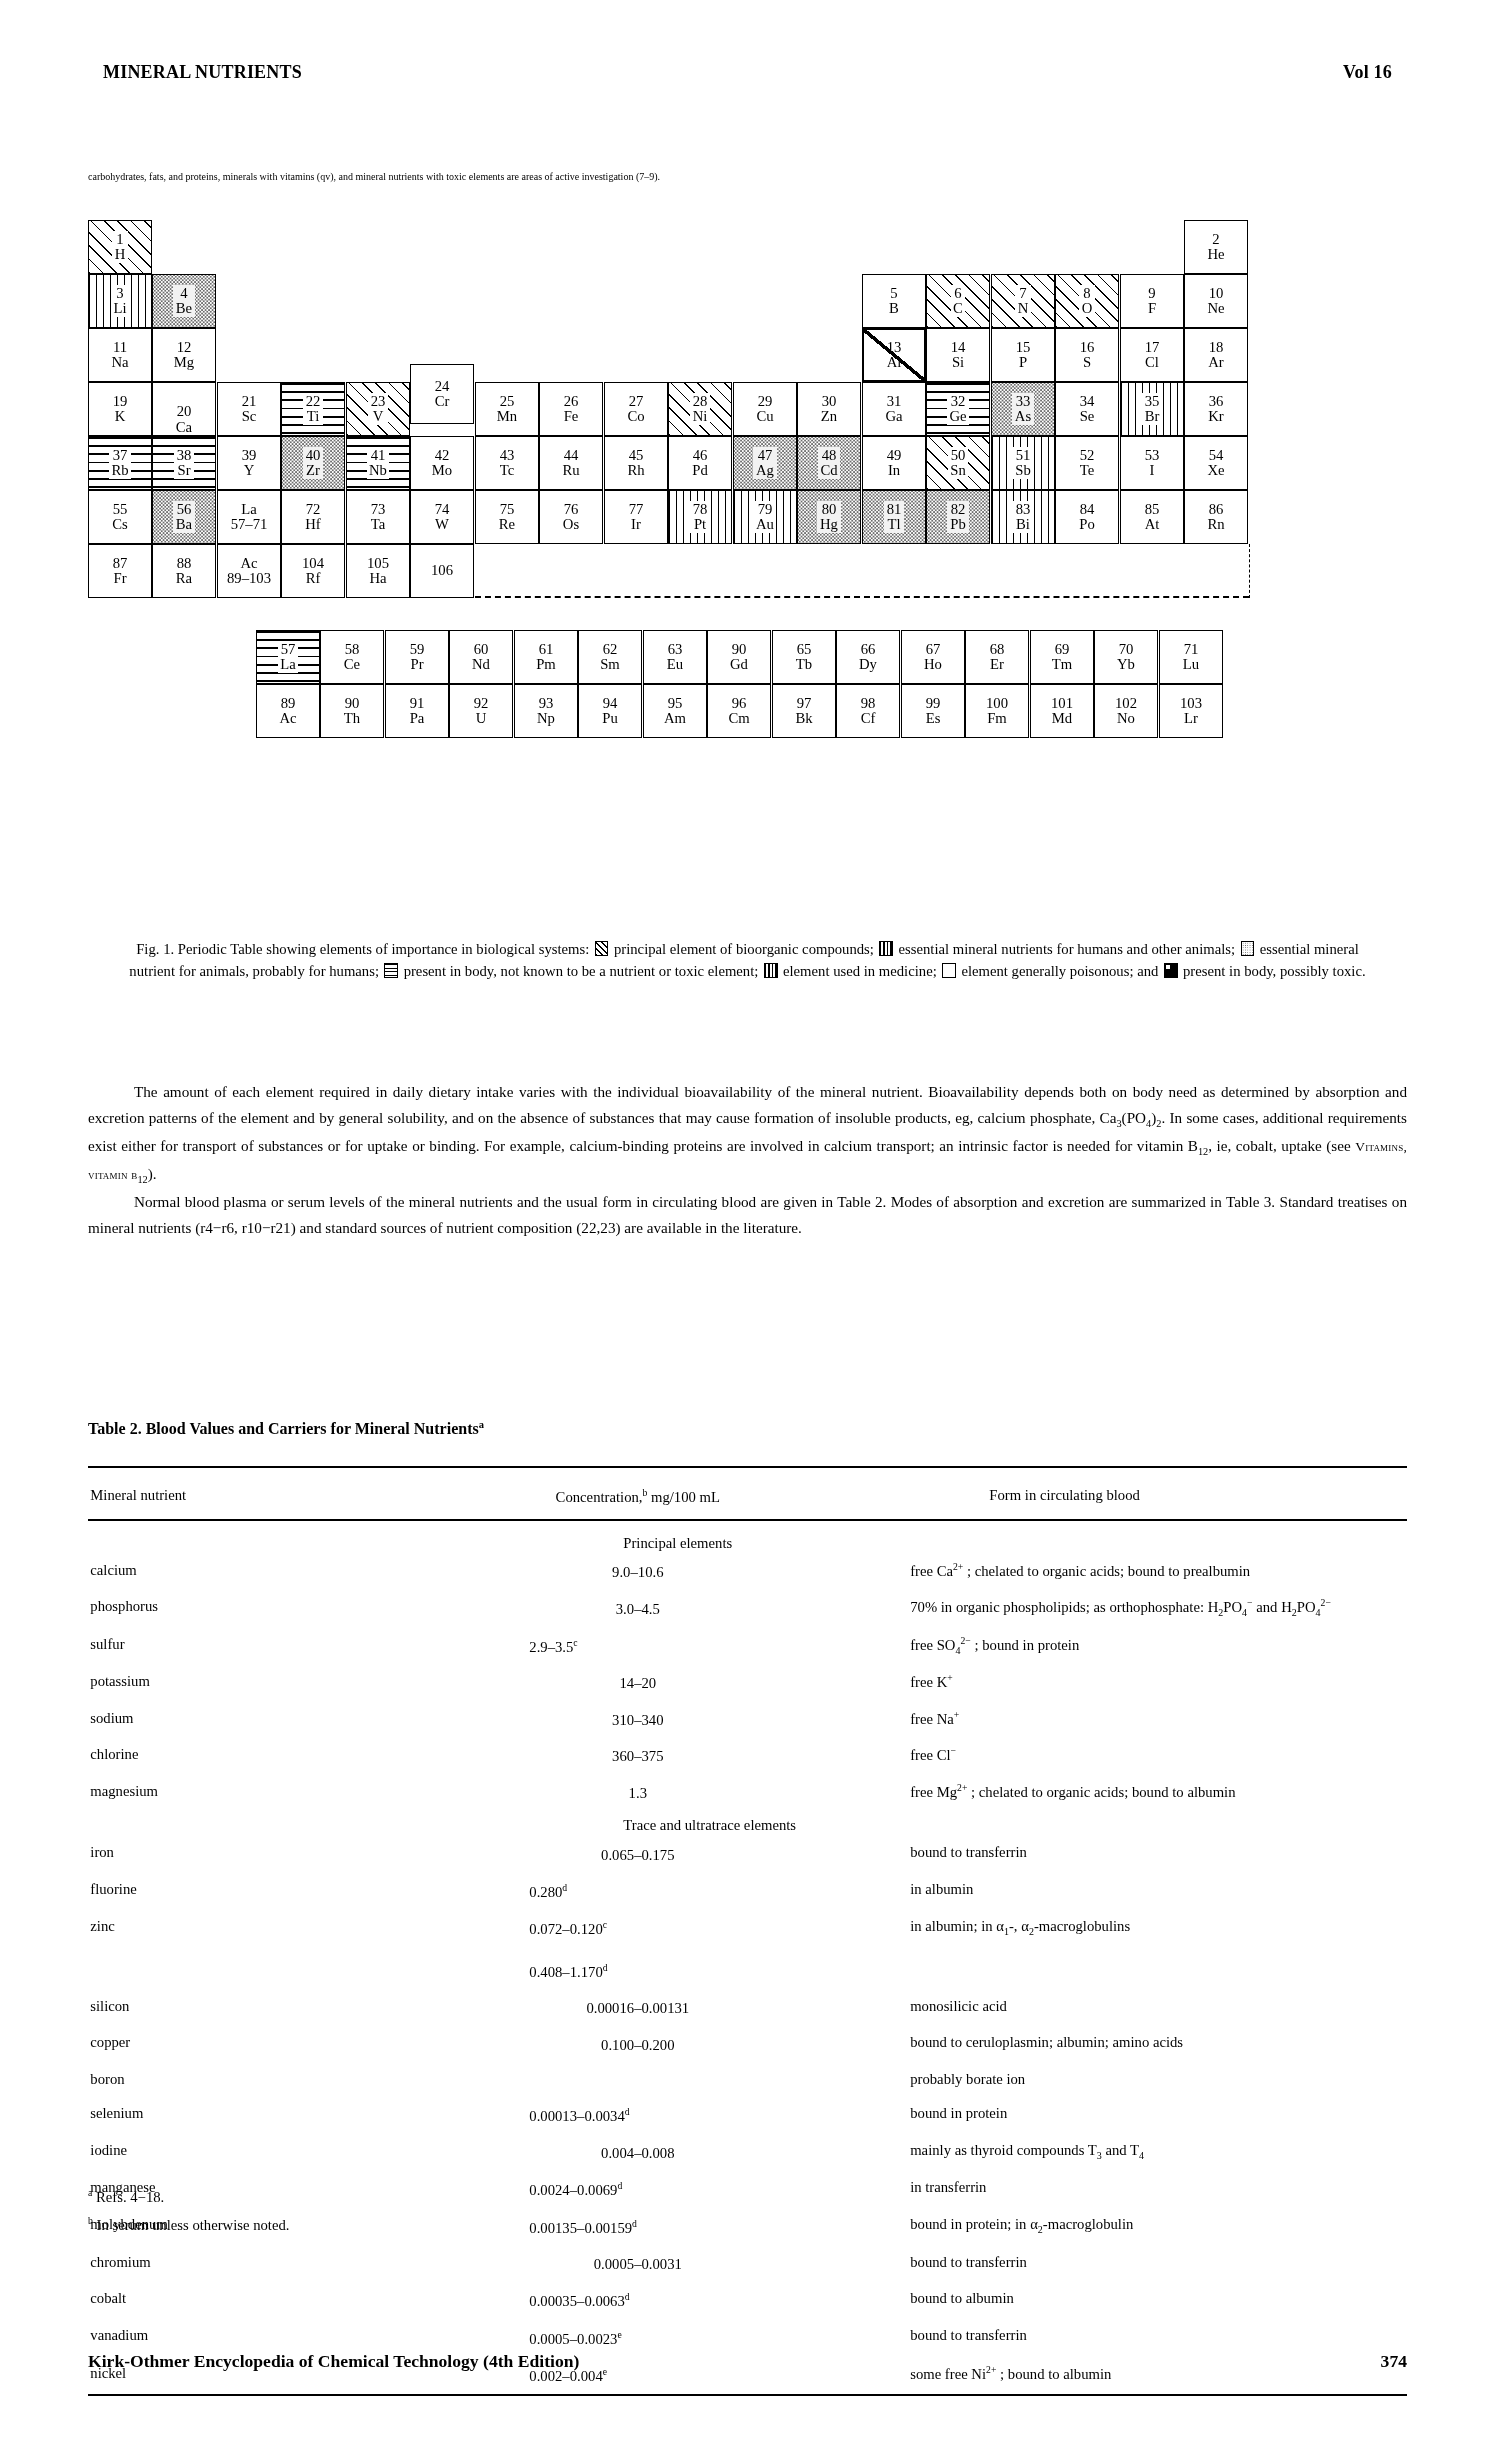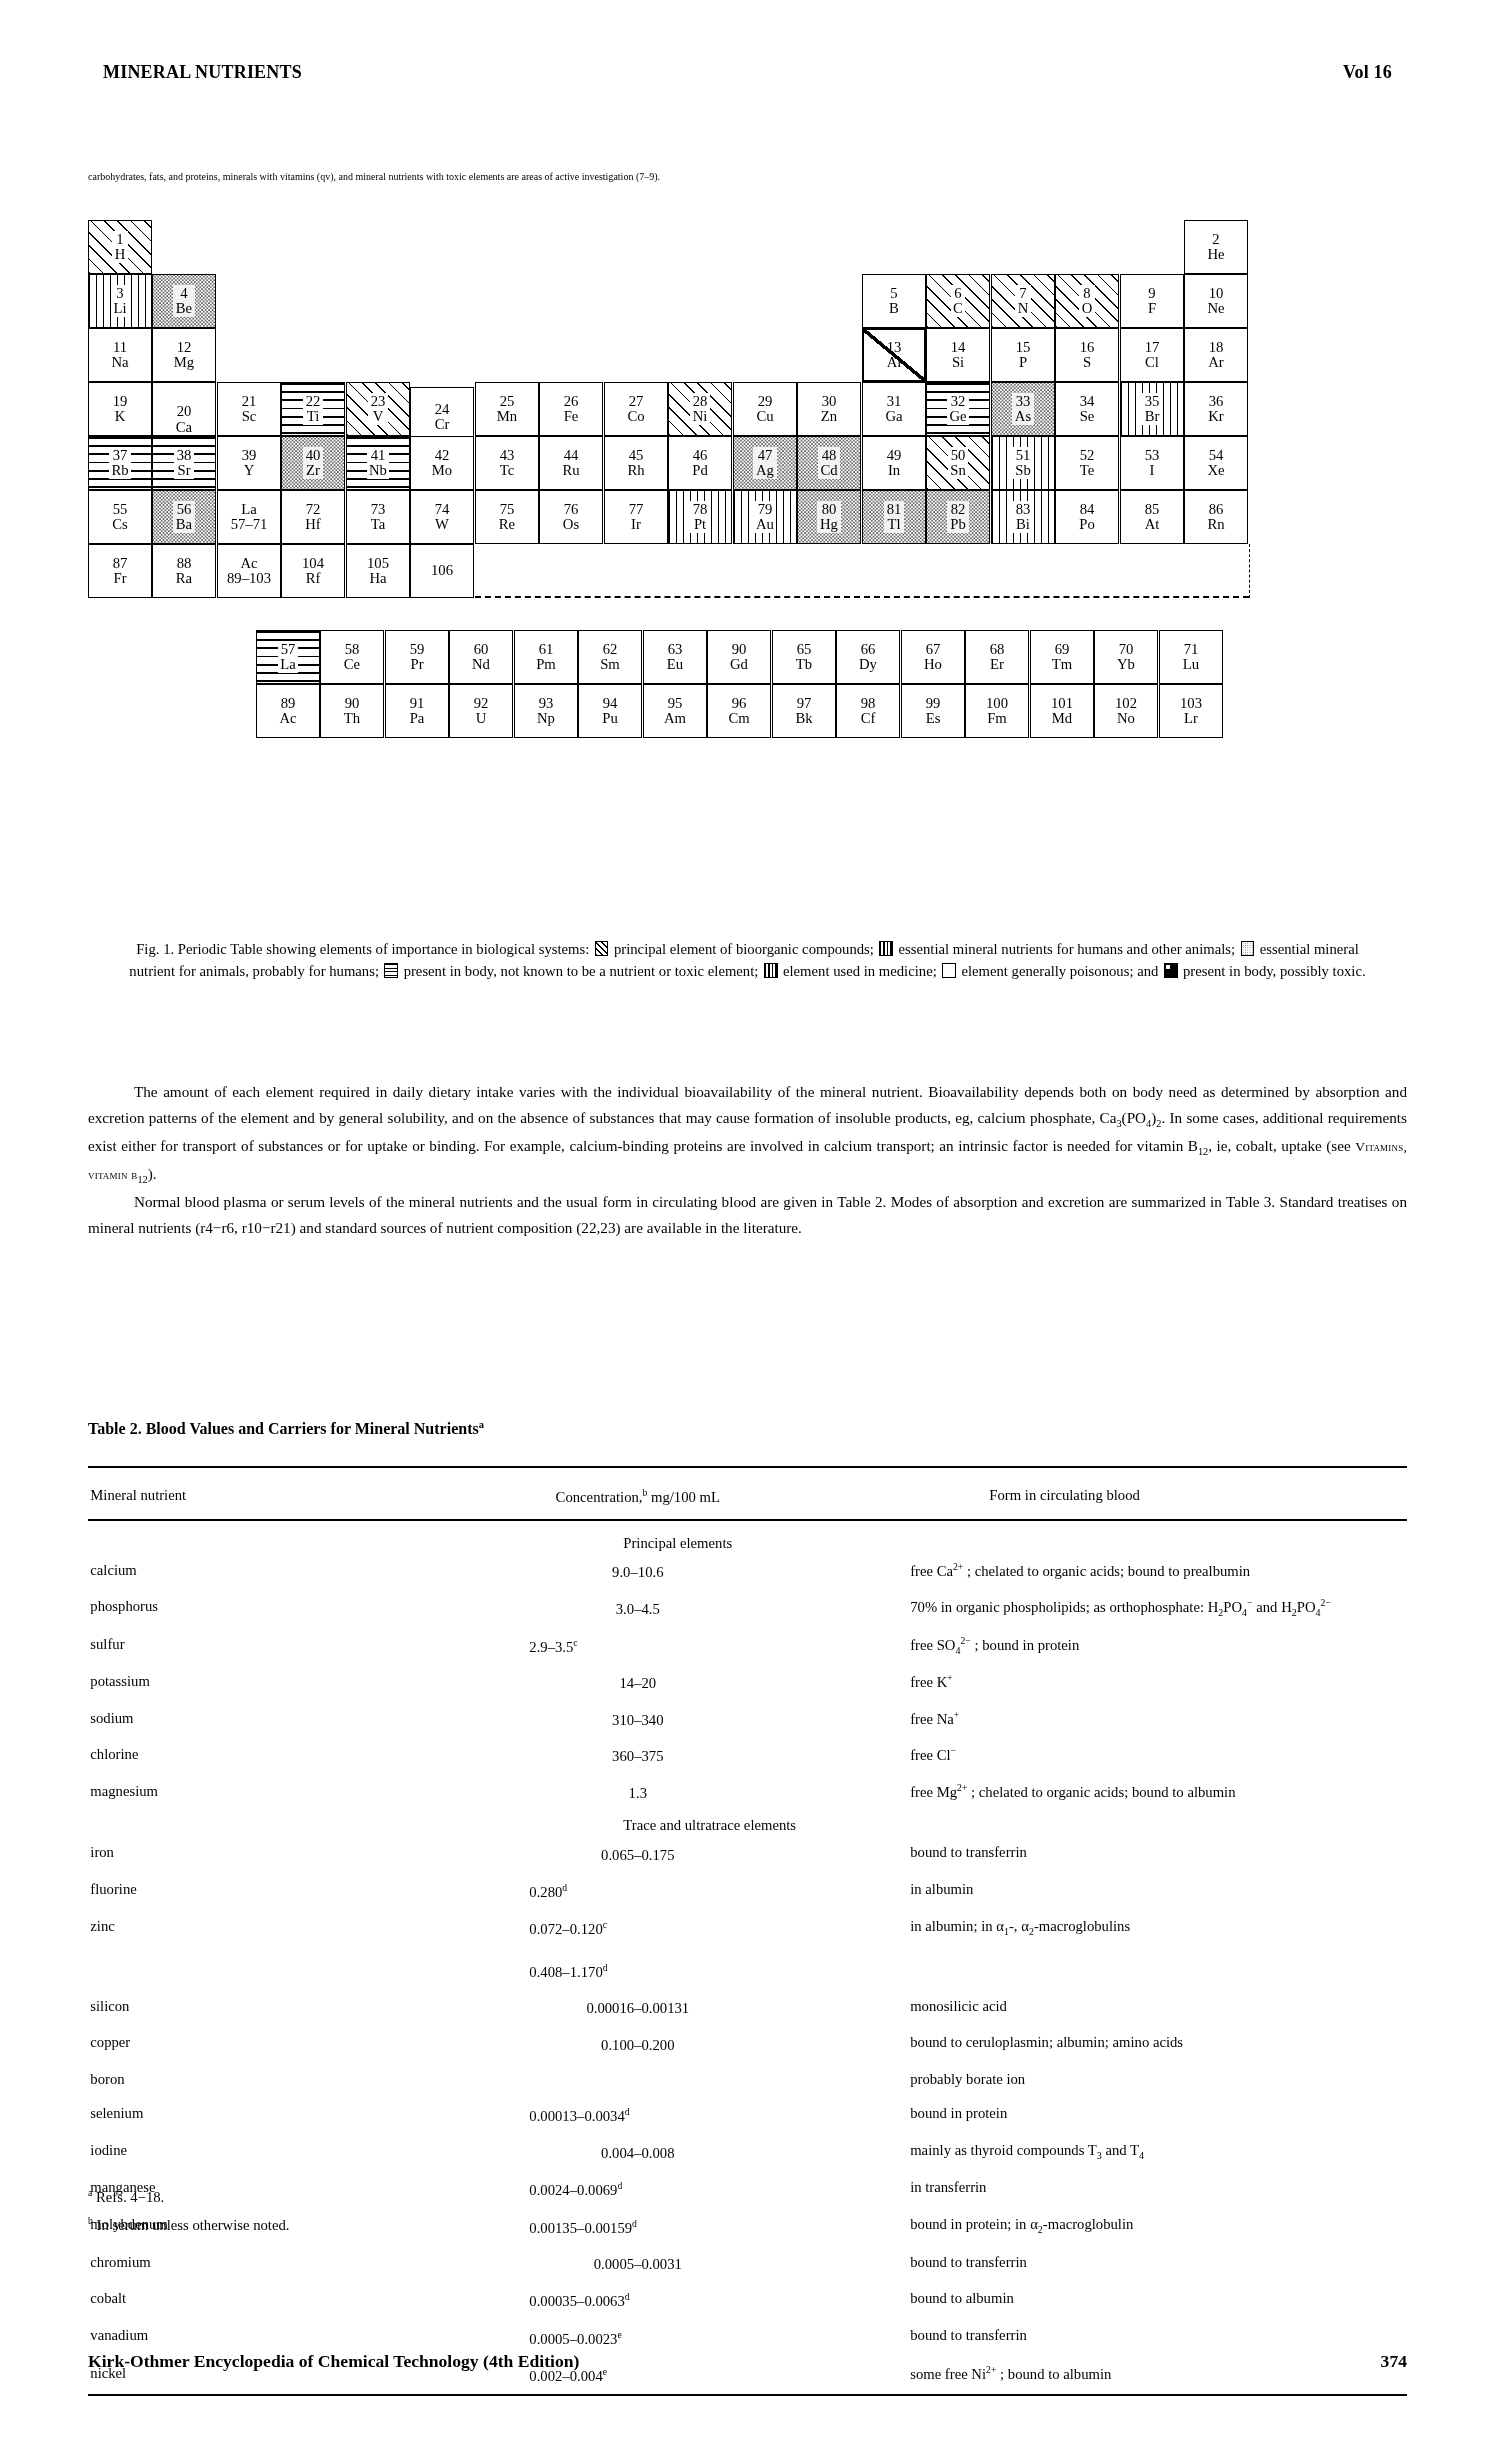--- a/index.html
+++ b/index.html
@@ -291,21 +291,21 @@
           <span class="num">22</span>
           <span class="sym">Ti</span>
         </div>
       </div>
       <div class="cell fill-diag" style="left: 258px; top: 162px; width: 64px; height: 54px;">
         <div class="inner">
           <span class="num">23</span>
           <span class="sym">V</span>
         </div>
       </div>
-      <div class="cell " style="left: 322px; top: 167px; width: 64px; height: 60px;">
+      <div class="cell " style="left: 322px; top: 144px; width: 64px; height: 60px;">
         <div class="inner">
           <span class="num">24</span>
           <span class="sym">Cr</span>
         </div>
       </div>
       <div class="cell " style="left: 387px; top: 162px; width: 64px; height: 54px;">
         <div class="inner">
           <span class="num">25</span>
           <span class="sym">Mn</span>
         </div>

